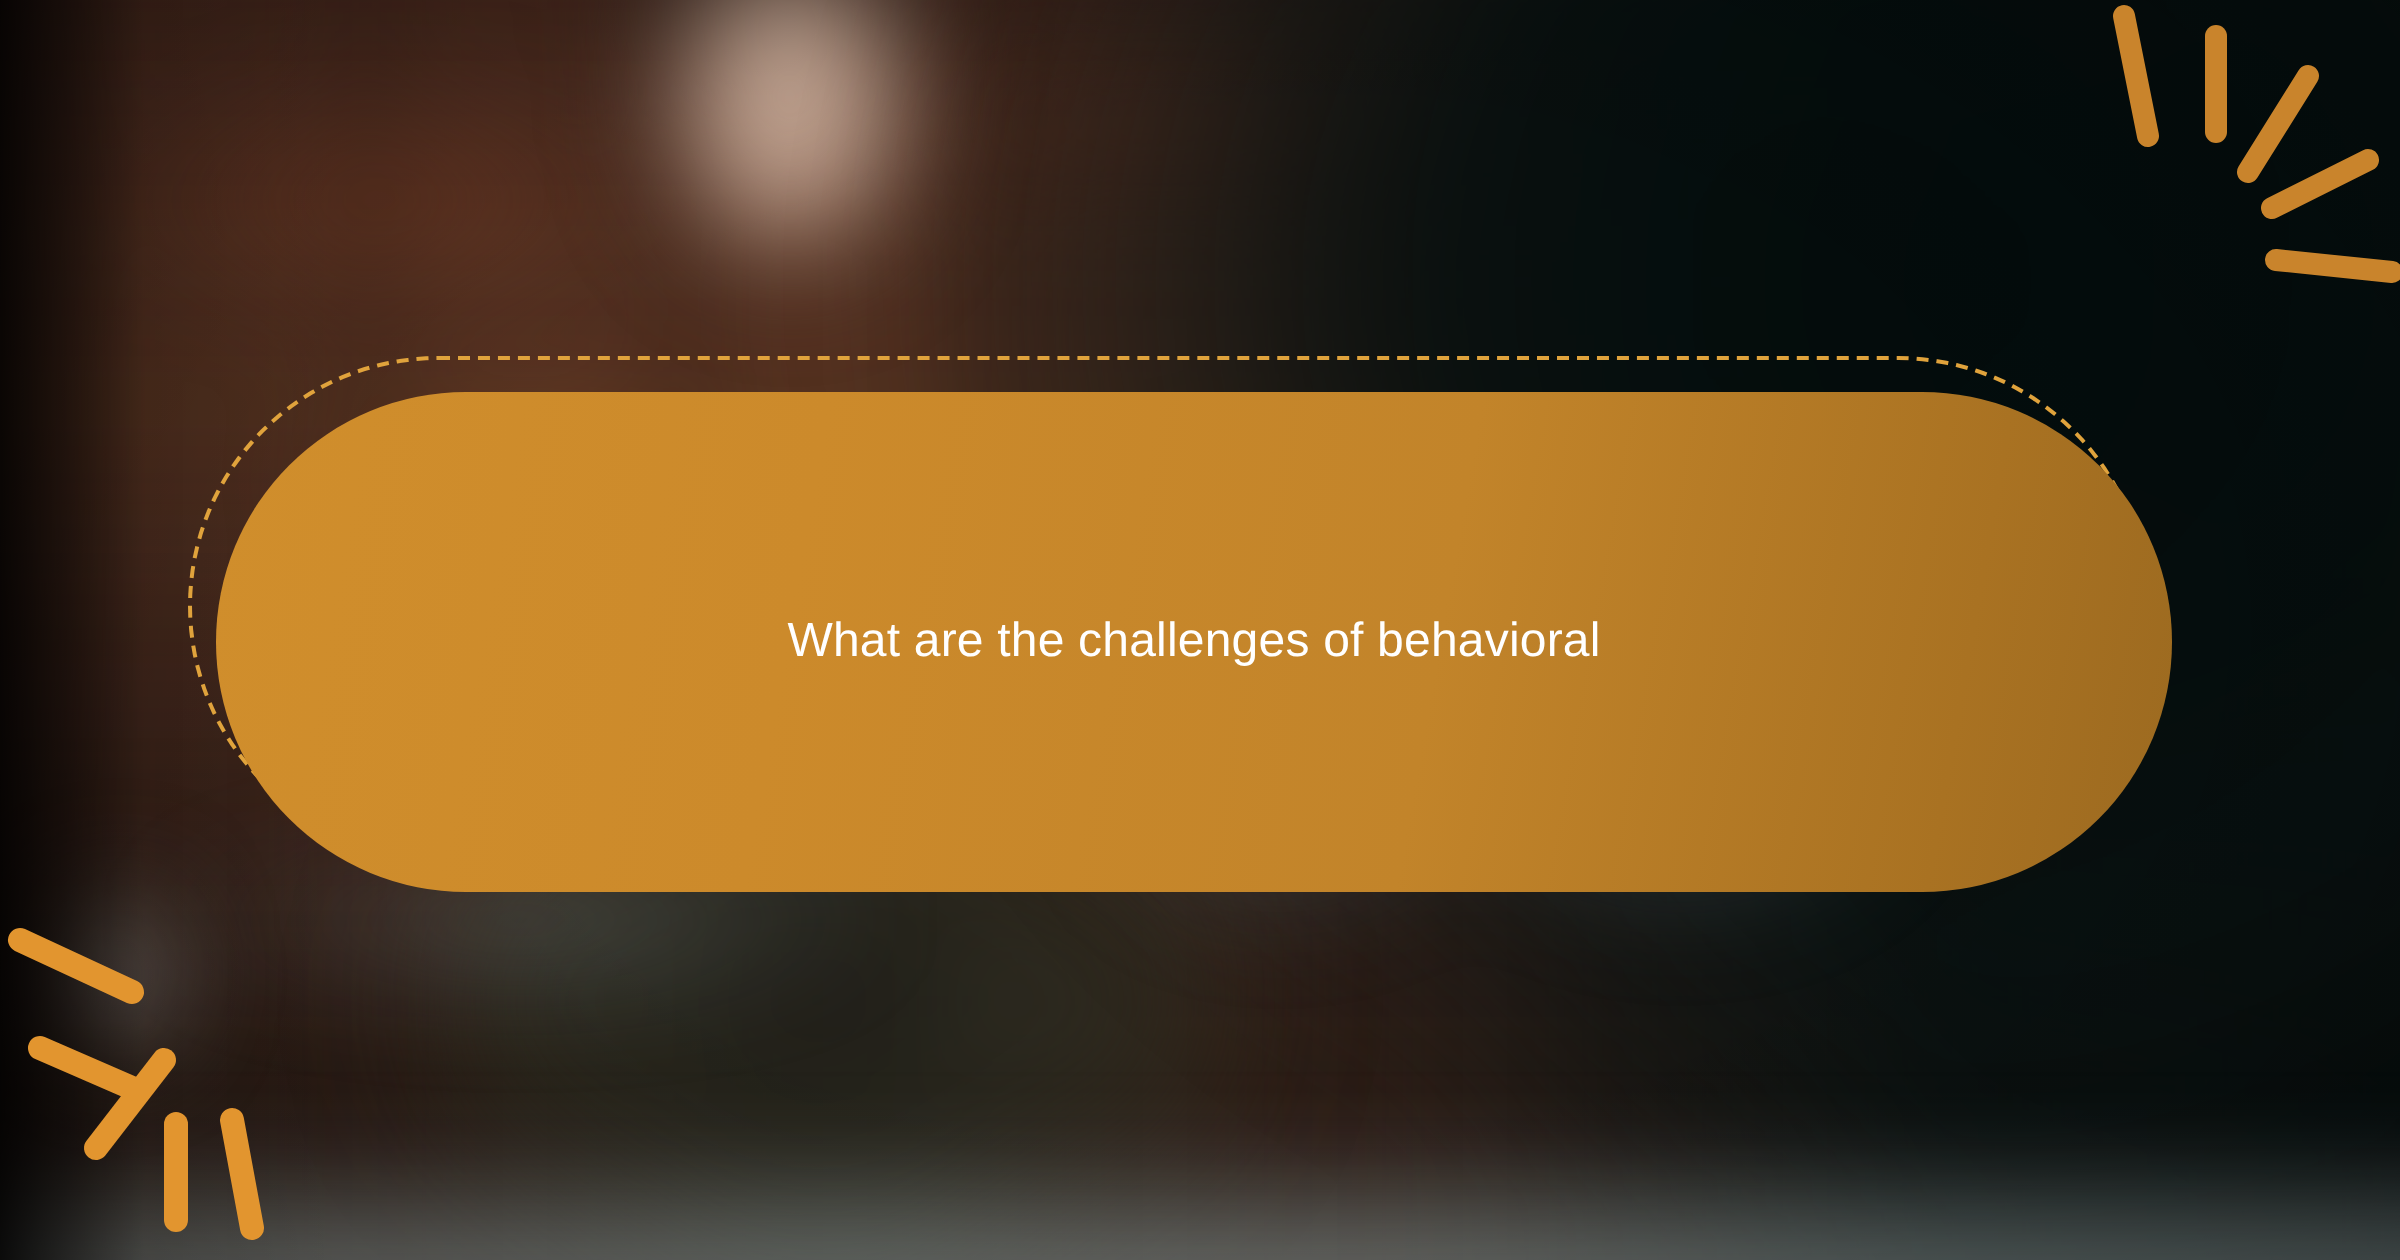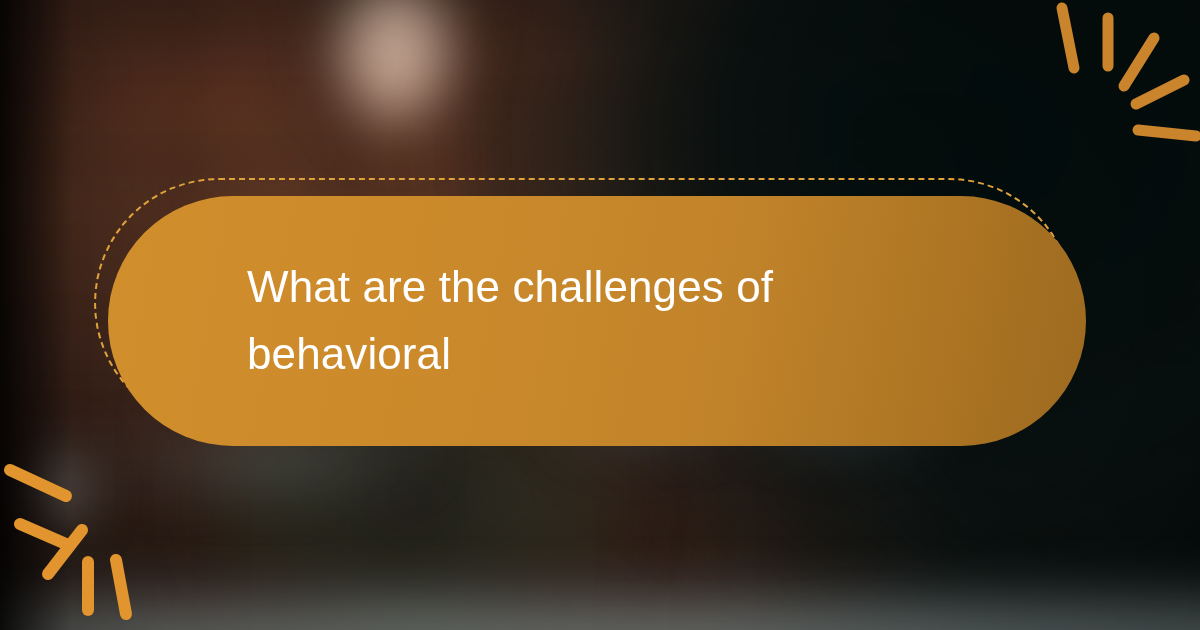--- a/index.html
+++ b/index.html
@@ -130,21 +130,21 @@
     width: 978px;
     height: 250px;
     border-radius: 125px;
     background: linear-gradient(100deg, #D08E2C 0%, #CC8A2B 30%, #C2842A 62%, #A97222 88%, #9C6A20 100%);
     display: flex;
     align-items: center;
     justify-content: center;
   }
   .card-text {
     color: #FFFFFF;
-    font-size: 44px;
+    font-size: 24px;
     line-height: 1.52;
     font-weight: 400;
     letter-spacing: 0.1px;
     max-width: 700px;
     padding: 0 40px;
     text-rendering: optimizeLegibility;
   }
 </style>
 </head>
 <body>

